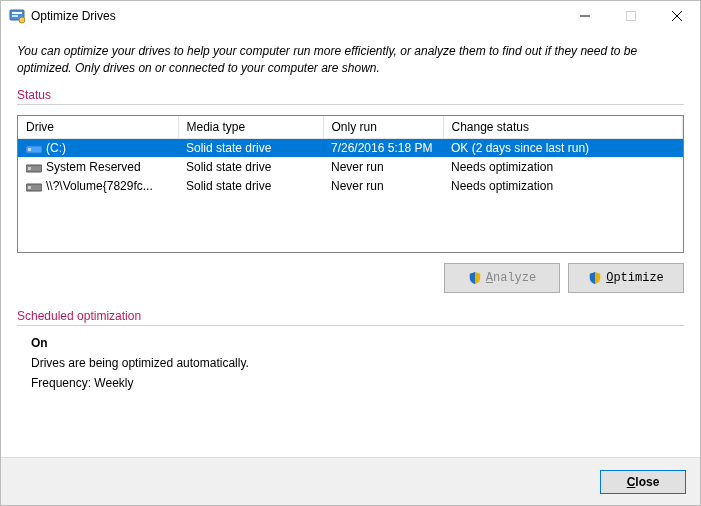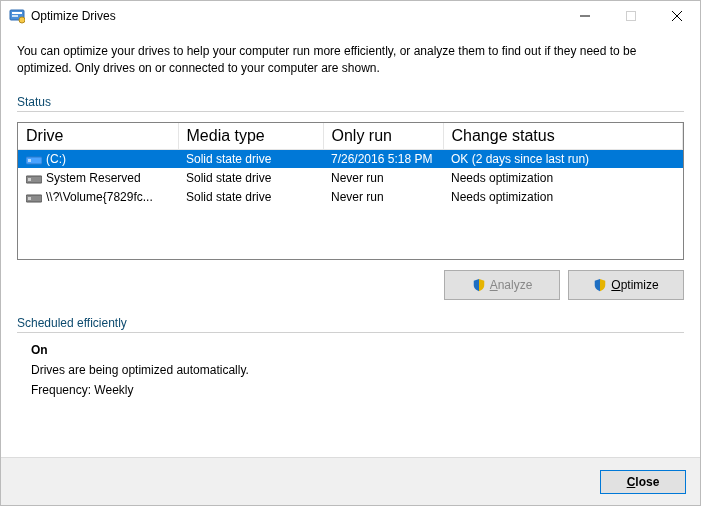--- a/index.html
+++ b/index.html
@@ -29,42 +29,42 @@
     display: flex;
     align-items: center;
     justify-content: center;
     color: #222;
   }
   .t-btn svg { width: 10px; height: 10px; }
   .t-btn.max { opacity: 0.4; }
   .content {
     padding: 12px 16px 0 16px;
   }
-  .desc { line-height: 1.4; margin-bottom: 18px; }
-  .section-label { margin-bottom: 2px; color: #0c4a6e; }
+  .desc { line-height: 1.4; margin-bottom: 11px; font-style: italic; }
+  .section-label { margin-bottom: 2px; color: #be185d; }
   .hr { height: 1px; background: #d0d0d0; margin-bottom: 10px; }
   .table-wrap {
     border: 1px solid #828282;
     height: 138px;
     background: #fff;
     margin-bottom: 10px;
   }
   table.drives {
     width: 100%;
     border-collapse: collapse;
     table-layout: fixed;
   }
   table.drives th {
     text-align: left;
     font-weight: normal;
     padding: 4px 6px 4px 8px;
     border-right: 1px solid #e5e5e5;
     border-bottom: 1px solid #e5e5e5;
     background: #fff;
-    font-size: 16px;
+    font-size: 12px;
   }
   table.drives td {
     padding: 2px 6px 2px 8px;
     white-space: nowrap;
     overflow: hidden;
     text-overflow: ellipsis;
     font-size: 12px;
     height: 19px;
   }
   tr.selected td {
@@ -81,20 +81,21 @@
     border: 1px solid #adadad;
     background: #e1e1e1;
     min-width: 116px;
     height: 24px;
     display: flex;
     align-items: center;
     justify-content: center;
     gap: 4px;
     font-size: 12px;
     padding: 14px 10px;
+    font-family: Liberation Mono, monospace;
   }
   .btn.disabled { color: #888; }
   .shield { width: 14px; height: 14px; }
   .sched-block { display: flex; align-items: flex-start; gap: 4px; }
   .sched-left { flex: 1; padding-left: 14px; }
   .sched-on { font-weight: bold; margin-bottom: 6px; font-size: 12px; }
   .sched-line { margin-bottom: 6px; }
   .bottom-bar {
     position: absolute;
     left: 1px; right: 1px; bottom: 1px;
@@ -236,21 +237,21 @@
       <span class="shield">
         <svg viewBox="0 0 16 16">
             <path d="M8 1 L14 3 V8 C14 12 11 14 8 15 V1 Z" fill="#e6b400"></path>
             <path d="M8 1 L2 3 V8 C2 12 5 14 8 15 V1 Z" fill="#1f6fc2"></path>
           </svg>
       </span>
       <span><span></span><span class="u">O</span><span>ptimize</span></span>
     </div>
   </div>
 
-  <div class="section-label">Scheduled efficiently</div>
+  <div class="section-label">Scheduled optimization</div>
   <div class="hr"></div>
 
   <div class="sched-block">
     <div class="sched-left">
       <div class="sched-on">On</div>
       <div class="sched-line">Drives are being optimized automatically.</div>
       <div class="sched-line">Frequency: Weekly</div>
     </div>
   </div>
 </div>

